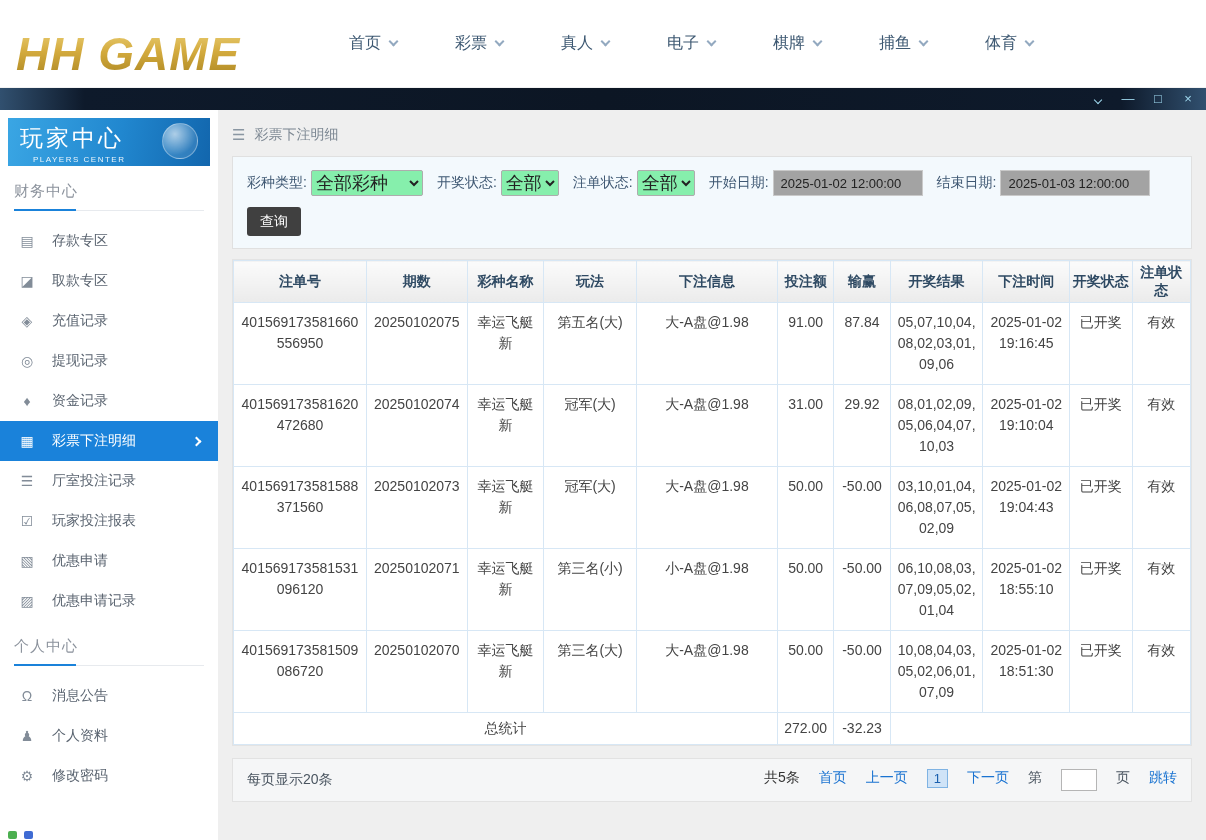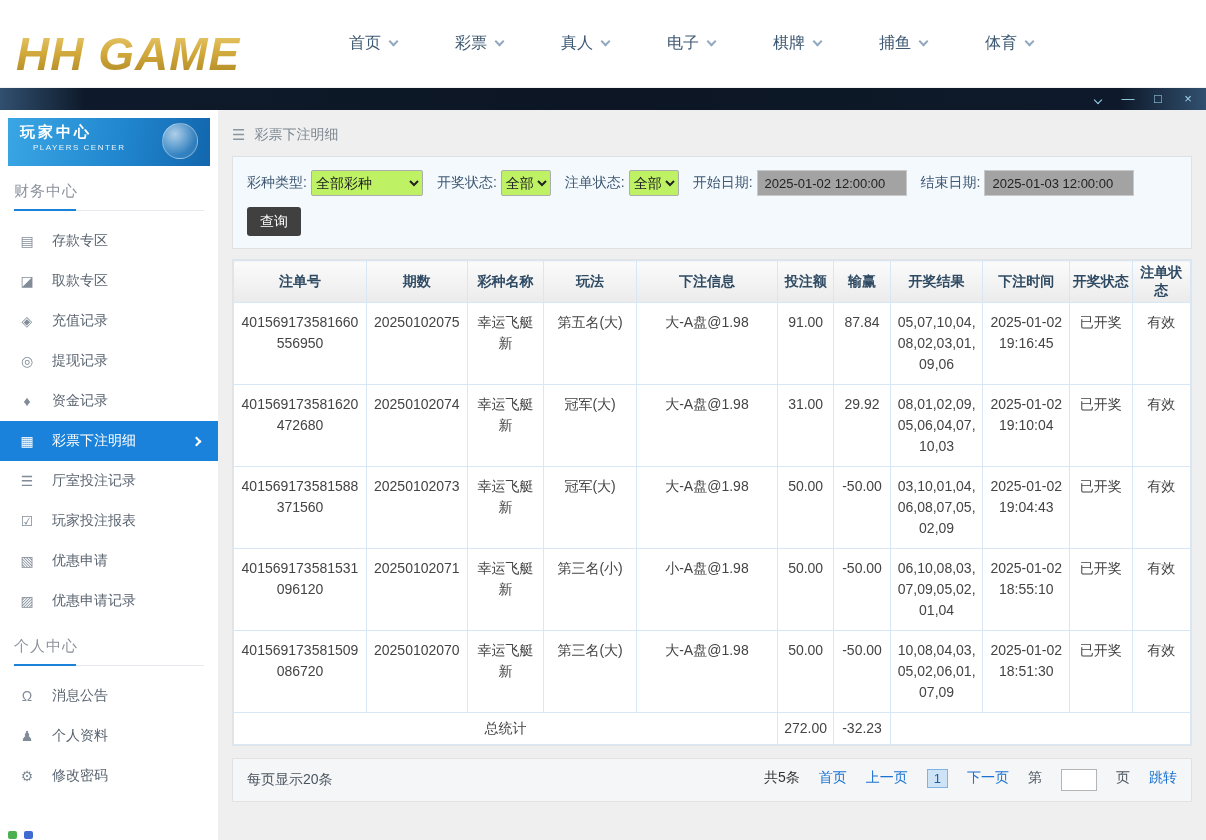--- a/index.html
+++ b/index.html
@@ -19,21 +19,21 @@
   .titlebar { height:22px; background:linear-gradient(90deg,#31506f 0%,#0e1a2b 7%,#0c1624 50%,#0e1a2b 93%,#31506f 100%);
               display:flex; justify-content:flex-end; align-items:center; gap:10px; padding-right:8px; }
   .win-btn { color:#9fd8ee; font-size:13px; width:20px; height:18px; line-height:18px; text-align:center; cursor:pointer; }
   .titlebar .chev { border-color:#9fd8ee; width:6px; height:6px; border-width:1.5px; margin-top:-2px; }
 
   
   .app { display:flex; height:730px; }
   .sidebar { width:218px; background:#fff; flex-shrink:0; overflow:hidden; position:relative; }
   .sb-header { margin:8px; height:48px; background:linear-gradient(100deg,#3aa6e4 0%,#2187cf 55%,#1266ad 100%);
                color:#fff; padding:5px 12px; position:relative; overflow:hidden; }
-  .sb-title { font-size:15px; font-weight:bold; letter-spacing:3px; }
+  .sb-title { font-size:23px; font-weight:normal; letter-spacing:3px; }
   .sb-sub { font-size:8px; letter-spacing:1.5px; opacity:.9; margin-top:1px;padding-left:13px; }
   .sb-ball { position:absolute; right:12px; top:5px; width:36px; height:36px; border-radius:50%;
              background:radial-gradient(circle at 35% 30%, rgba(255,255,255,.65), rgba(255,255,255,.12) 65%);
              border:1px solid rgba(255,255,255,.35); }
   .sb-section-title { margin:16px 14px 0; color:#8b929c; font-size:15px; padding-bottom:9px;
                       border-bottom:1px solid #e7eaee; position:relative; letter-spacing:1px; }
   .sb-section-title::after { content:""; position:absolute; left:0; bottom:-1px; width:62px; height:2px; background:#1a82da; }
   .sb-items { padding-top:10px; }
   .sb-item { height:40px; display:flex; align-items:center; padding:0 18px; color:#5a6470; font-size:14px; cursor:pointer; }
   .sb-item .ico { width:18px; margin-right:16px; color:#828c98; font-size:14px; text-align:center; flex-shrink:0; }
@@ -43,21 +43,21 @@
 
   
   .content { flex:1; padding:10px 14px 0; overflow:hidden; background:#efefef; }
   .breadcrumb { color:#7d8893; font-size:14px; display:flex; gap:9px; align-items:center; height:30px; margin-bottom:6px; }
   .bc-ico { font-size:15px; color:#8a96a2; }
 
   .panel-filter { background:#f3f9fd; border:1px solid #e0e0e0; padding:13px 14px 12px; }
   .filter-row { display:flex; align-items:center; font-size:14px; color:#3f5873; white-space:nowrap; }
   .filter-row label { margin-right:4px; }
   .fgroup { display:flex; align-items:center; margin-right:14px; }
-  select.sel { height:26px; border:1px solid #adadad; background:#bef264; font-size:14px; color:#222; border-radius:2px; }
+  select.sel { height:26px; border:1px solid #adadad; background:#86efac; font-size:18px; color:#222; border-radius:2px; }
   .sel-lottery { width:112px; }
   input.date { height:26px; width:150px; border:1px solid #c9c9c9; padding:0 7px; font-size:13px; color:#222; background:#a3a3a3; }
   .btn-search { margin-top:11px; background:#404040; color:#fff; border:none; width:54px; height:29px; font-size:14px; border-radius:3px; cursor:pointer; }
 
   .panel-table { background:#fff; margin-top:10px; border:1px solid #e3e3e3; }
   table { width:100%; border-collapse:collapse; table-layout:fixed; font-size:14px; color:#444; }
   th { background:linear-gradient(#fbfbfb,#ebebeb); color:#2f4a63; font-weight:bold; height:42px;
        border:1px solid #d7e7f5; padding:2px 1px; font-size:14px; }
   td { border:1px solid #d7e7f5; text-align:center; padding:9px 4px; line-height:1.5; overflow-wrap:break-word; }
   tbody tr.data td { vertical-align:top; height:76px; }

